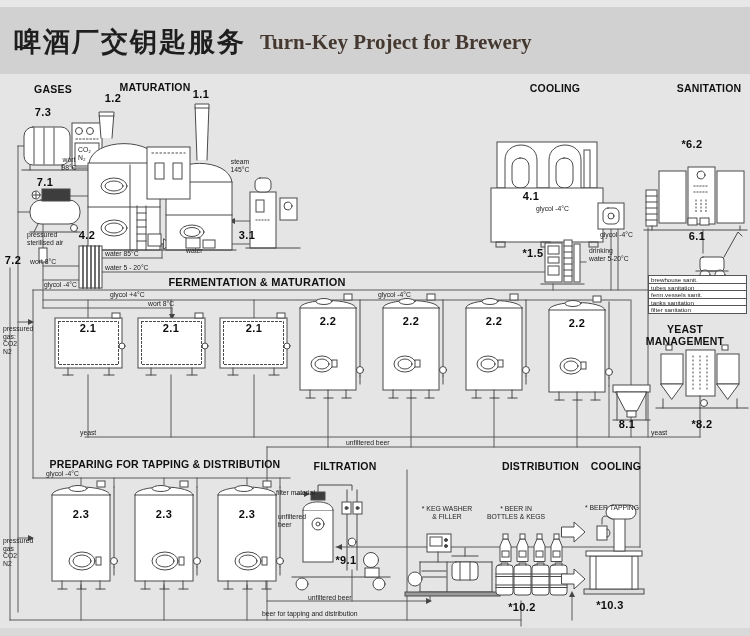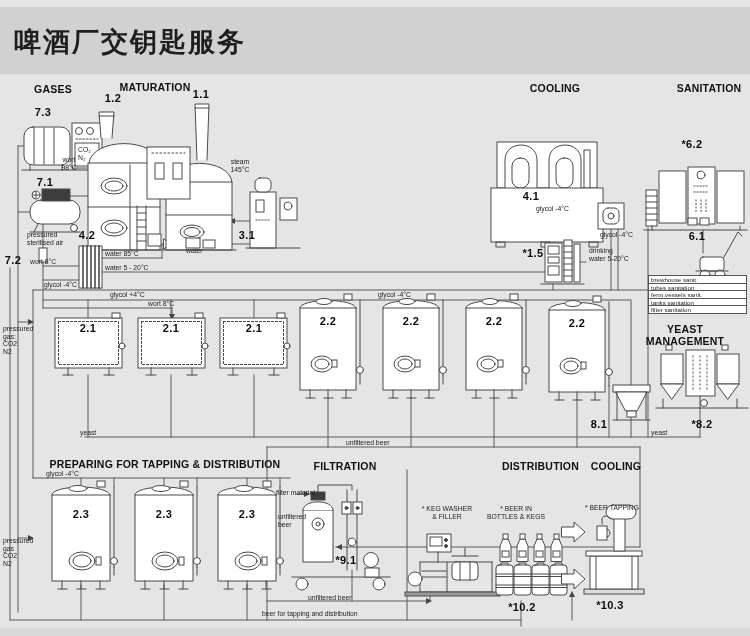--- a/index.html
+++ b/index.html
@@ -18,20 +18,21 @@
 .san-item{height:8.6px;border:1px solid #555;background:#fff;font-size:6.2px;line-height:7px;padding-left:2px;color:#222;margin-top:-1px;overflow:hidden}
 svg.art{position:absolute;left:0;top:0}
 </style>
 </head>
 <body>
 
 <div class="stage">
 
   <div class="header">
     <div class="title-zh">啤酒厂交钥匙服务</div>
+    <div class="title-en">Turn-Key Project for Brewery</div>
   </div>
 
   <svg class="art" width="750" height="636" viewBox="0 0 750 636">
     <g stroke="#4a4a4a" stroke-width="1" fill="none" stroke-linecap="square">
 
       <path stroke="#5a5a5a" d="M18,146 V612 M10,268 V620 M24,146 H18 M30,212 H18 M43,224 V248 M43,262 V308 M79,266 H43 M79,280 H43 M102,258 H162 M162,258 V244 M102,272 H545 M140,244 H250 M234,221 H250 M33,290 H648 M43,300 H630 M33,290 V478 M33,478 H290 M43,308 H172 M172,308 V316 M88,300 V318 M171,300 V318 M254,300 V318 M88,375 V437 M171,375 V437 M254,375 V437 M85,437 H700 M267,447 H640 M328,398 V447 M411,398 V447 M494,398 V447 M577,400 V447 M609,386 V437 M640,447 V547 M336,547 H640 M352,570 V601 M267,601 H428 M430,601 V592 M267,447 V620 M407,470 V620 M10,620 H521 M81,585 V620 M164,585 V620 M247,585 V620 M521,601 V626 M572,620 V596 M114,478 V487 M197,478 V487 M280,478 V487 M81,487 V478 M164,487 V478 M247,487 V478 M618,215 H603 M618,215 V290 M611,229 V290 M553,284 V290 M631,300 V385 M631,417 V437 M648,228 V437 M700,408 V437 M703,230 V253 M18,322 H28 M18,538 H28 M586,262 H578 M296,494 H306 M88,196 H68"></path>
       <g fill="#444" stroke="none">
         <polygon points="28,319 34,322 28,325"></polygon>
         <polygon points="28,535 34,538 28,541"></polygon>
         <polygon points="235,218 229,221 235,224"></polygon>
@@ -309,20 +310,21 @@
         <rect x="597" y="526" width="10" height="14" fill="#fff"></rect>
         <path d="M607,529 c4,0 4,8 0,8"></path>
       </g>
     </g>
   </svg>
 
   <div class="sec" style="left:18px;top:84px;width:70px">GASES</div>
   <div class="sec" style="left:110px;top:82px;width:90px">MATURATION</div>
   <div class="sec" style="left:515px;top:83px;width:80px">COOLING</div>
   <div class="sec" style="left:668px;top:83px;width:82px">SANITATION</div>
+  <div class="sec big" style="left:157px;top:277px;width:200px">FERMENTATION &amp; MATURATION</div>
   <div class="sec" style="left:635px;top:324px;width:100px">YEAST
 MANAGEMENT</div>
   <div class="sec" style="left:40px;top:459px;width:250px">PREPARING FOR TAPPING &amp; DISTRIBUTION</div>
   <div class="sec" style="left:300px;top:461px;width:90px">FILTRATION</div>
   <div class="sec" style="left:498px;top:461px;width:85px">DISTRIBUTION</div>
   <div class="sec" style="left:586px;top:461px;width:60px">COOLING</div>
 
   <div class="san-list">
       <div class="san-item">brewhouse sanit.</div>
       <div class="san-item">tubes sanitation</div>
@@ -385,21 +387,21 @@
     <div class="eq" style="left: 674px; top: 138px; width: 36px;">*6.2</div>
     <div class="eq" style="left: 682px; top: 230px; width: 30px;">6.1</div>
     <div class="eq" style="left: 516px; top: 247px; width: 34px;">*1.5</div>
     <div class="eq" style="left: 73px; top: 322px; width: 30px;">2.1</div>
     <div class="eq" style="left: 156px; top: 322px; width: 30px;">2.1</div>
     <div class="eq" style="left: 239px; top: 322px; width: 30px;">2.1</div>
     <div class="eq" style="left: 313px; top: 315px; width: 30px;">2.2</div>
     <div class="eq" style="left: 396px; top: 315px; width: 30px;">2.2</div>
     <div class="eq" style="left: 479px; top: 315px; width: 30px;">2.2</div>
     <div class="eq" style="left: 562px; top: 317px; width: 30px;">2.2</div>
-    <div class="eq" style="left: 584px; top: 418px; width: 30px;">8.1</div>
+    <div class="eq" style="left: 612px; top: 418px; width: 30px;">8.1</div>
     <div class="eq" style="left: 684px; top: 418px; width: 36px;">*8.2</div>
     <div class="eq" style="left: 66px; top: 508px; width: 30px;">2.3</div>
     <div class="eq" style="left: 149px; top: 508px; width: 30px;">2.3</div>
     <div class="eq" style="left: 232px; top: 508px; width: 30px;">2.3</div>
     <div class="eq" style="left: 328px; top: 554px; width: 36px;">*9.1</div>
     <div class="eq" style="left: 430px; top: 601px; width: 44px; margin-top: 36px;">*10.1</div>
     <div class="eq" style="left: 500px; top: 601px; width: 44px;">*10.2</div>
     <div class="eq" style="left: 588px; top: 599px; width: 44px;">*10.3</div>
   </div>
 

